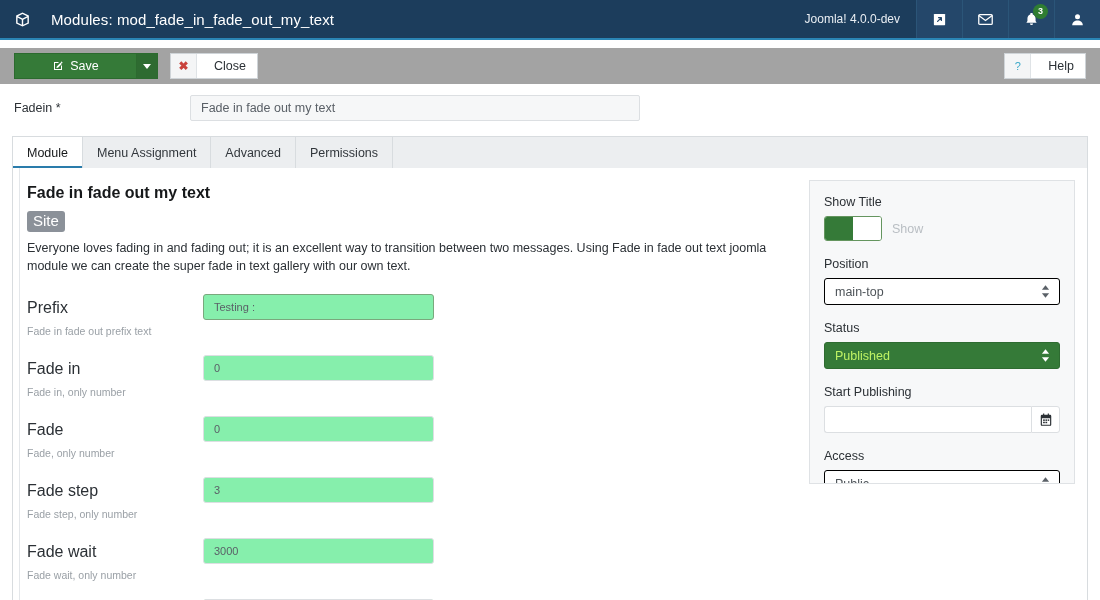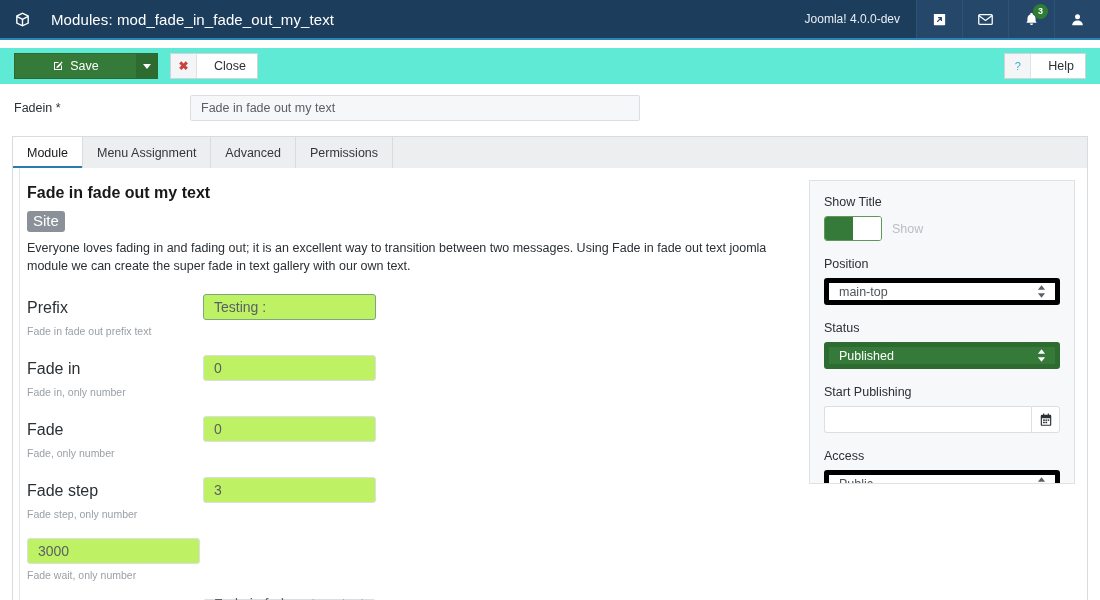--- a/index.html
+++ b/index.html
@@ -58,21 +58,21 @@
     font-size: 9px;
     font-weight: bold;
     display: flex; align-items: center; justify-content: center;
     padding: 0 3px;
     line-height: 1;
   }
 
   
   .toolbar {
     height: 36px;
-    background: #5eead4;
+    background: #a3a3a3;
     display: flex; align-items: center;
     padding: 0 14px;
     margin-top: 8px;
   }
   .btn-group { display: flex; align-items: stretch; }
   .btn {
     display: inline-flex; align-items: center; justify-content: center;
     height: 26px;
     font-size: 12.5px;
     border: 1px solid #cfd4d8;
@@ -218,27 +218,27 @@
     margin-bottom: 2px;
   }
   .field-label {
     width: 176px;
     font-size: 16px;
     color: #2b3035;
     padding-top: 5px;
     flex: none;
   }
   .field-input {
-    width: 173px;
+    width: 231px;
     height: 26px;
     border: 1px solid #dcdfe2;
     border-radius: 3px;
-    background: #bef264;
+    background: #86efac;
     padding: 0 10px;
-    font-size: 14px;
+    font-size: 11px;
     color: #5a6067;
     display: flex; align-items: center;
     font-family: "Liberation Sans", sans-serif;
   }
   .field-input.valid { border: 1px solid #7aa87d; }
   .field-hint {
     font-size: 10.5px;
     color: #9aa0a6;
     margin: 5px 0 18px 0;
   }
@@ -272,34 +272,34 @@
     overflow: hidden;
     cursor: pointer;
   }
   .toggle-on { width: 29px; background: #357a38; }
   .toggle-off { width: 29px; background: #ffffff; }
   .toggle-text { font-size: 12.5px; color: #b9bec3; }
 
   .side-select {
     width: 100%;
     height: 27px;
-    border: 5px solid #000000;
+    border: 1px solid #000000;
     border-radius: 3px;
     background: #ffffff;
     display: flex; align-items: center;
     padding: 0 10px;
     font-size: 12.5px;
     color: #4e5459;
     position: relative;
     cursor: pointer;
   }
   .side-select.green {
     background: #357a38;
     border-color: #2e6b31;
-    color: #ffffff;
+    color: #bef264;
   }
   .sel-caret {
     position: absolute; right: 9px;
     display: flex; flex-direction: column; gap: 2px;
     line-height: 0;
   }
 
   .date-row { display: flex; }
   .date-input {
     flex: 1;
@@ -437,20 +437,21 @@
         </div>
         <div class="field-hint">Fade, only number</div>
 
         <div class="field-row">
           <span class="field-label">Fade step</span>
           <div class="field-input">3</div>
         </div>
         <div class="field-hint">Fade step, only number</div>
 
         <div class="field-row">
+          <span class="field-label">Fade wait</span>
           <div class="field-input">3000</div>
         </div>
         <div class="field-hint">Fade wait, only number</div>
 
         <div class="field-row">
           <span class="field-label">Fadein Text 1</span>
           <div class="field-input">Fade in fade out my text 1</div>
         </div>
 
       </div>

